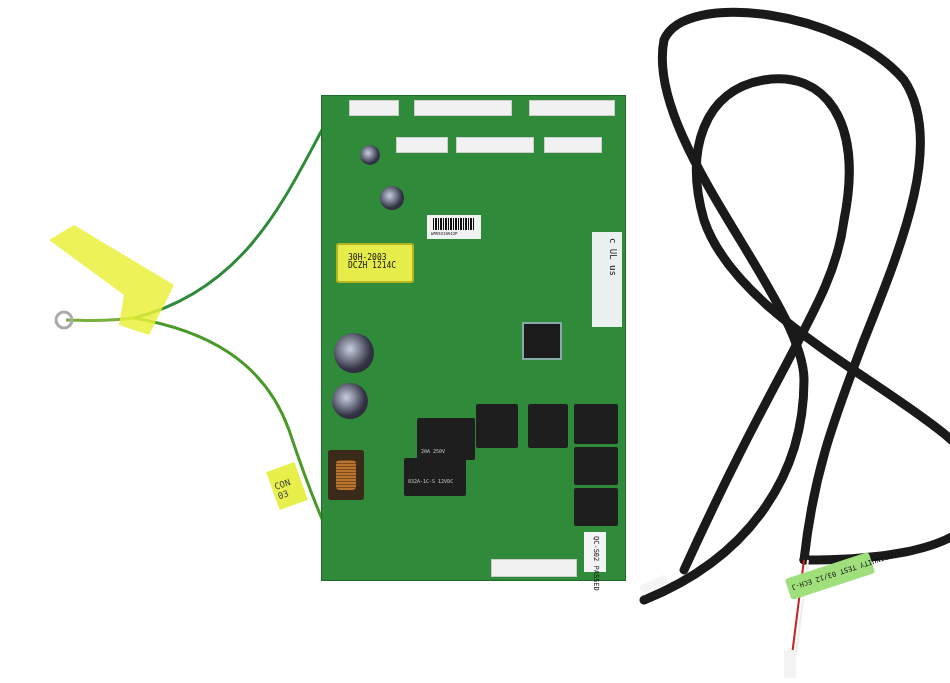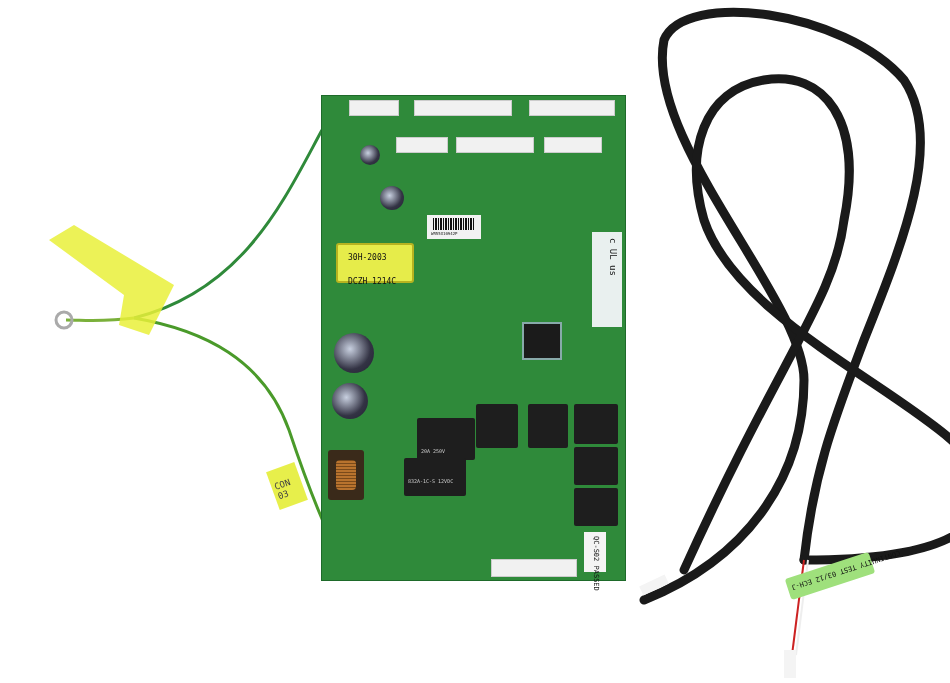--- a/index.html
+++ b/index.html
@@ -61,21 +61,21 @@
   <div class="conn" style="left:500px;top:137px;width:58px;height:16px;"></div>
   <div class="conn" style="left:447px;top:559px;width:86px;height:18px;"></div>
 
   <div class="cap" style="left:290px;top:333px;width:40px;height:40px;"></div>
   <div class="cap" style="left:288px;top:383px;width:36px;height:36px;"></div>
   <div class="cap" style="left:336px;top:186px;width:24px;height:24px;"></div>
   <div class="cap" style="left:316px;top:145px;width:20px;height:20px;"></div>
 
   <div class="xfmr">
     <span class="lbl" style="top:8px;">30H-2003</span>
-    <span class="lbl" style="top:32px;">DCZH  1214C</span>
+    <span class="lbl" style="top:16px;">DCZH  1214C</span>
   </div>
 
   <div class="barcode">
     <div class="bars"></div>
     <span class="lbl">WR55X10942P</span>
   </div>
 
   <div class="ul-label">
     <span class="lbl">c UL us</span>
   </div>

